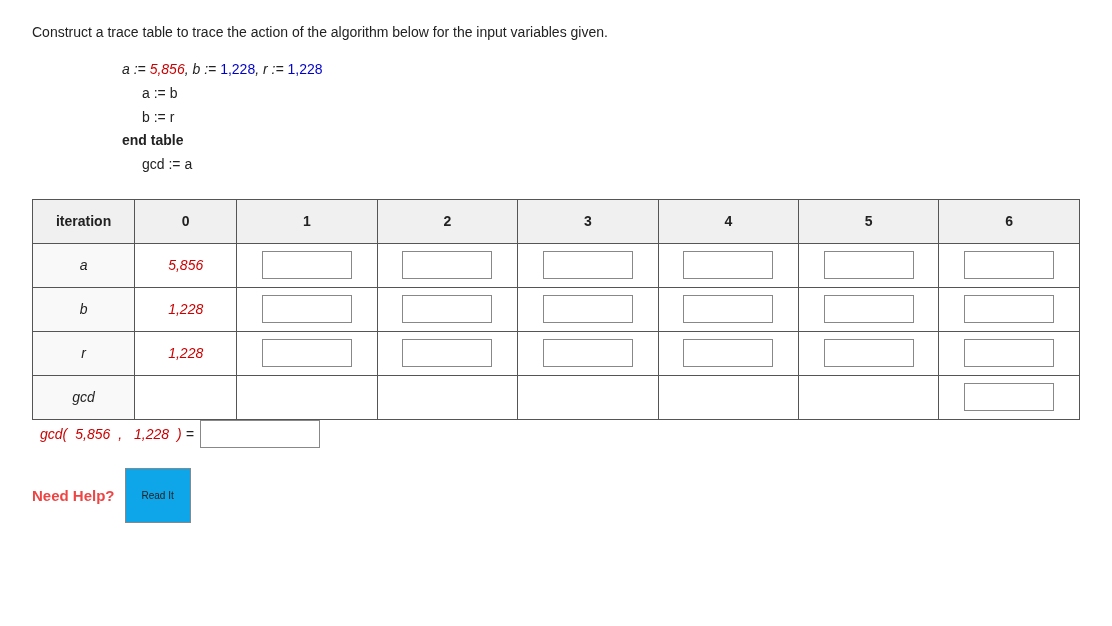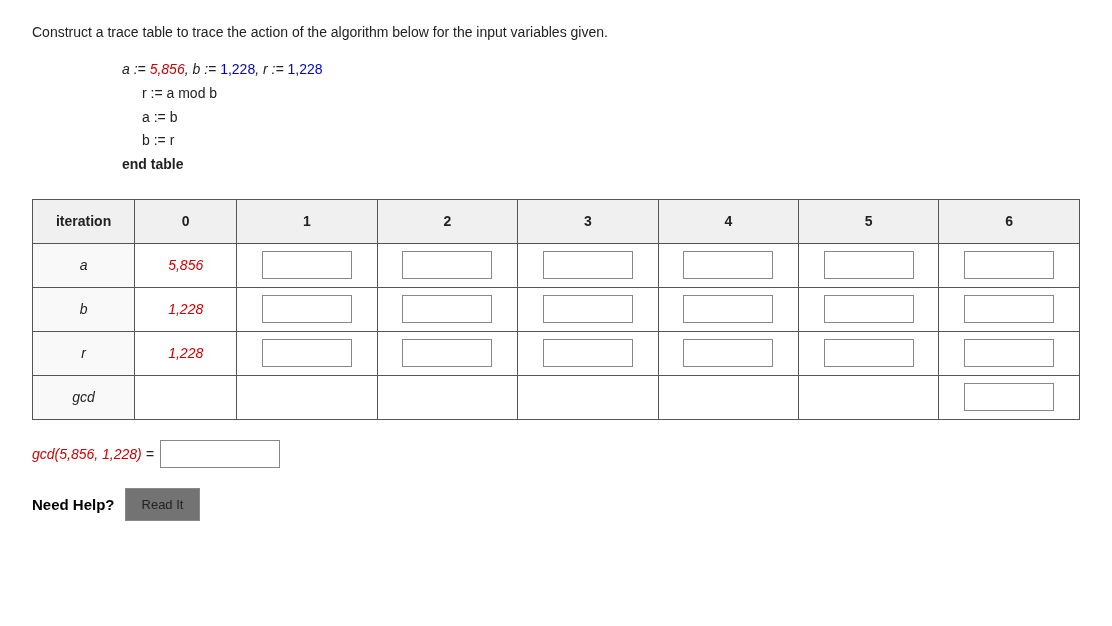--- a/index.html
+++ b/index.html
@@ -29,21 +29,21 @@
     }
     .algo-indent1 { margin-left: 20px; }
     .red { color: #cc0000; font-style: italic; }
     .blue { color: #0000cc; }
     .bold { font-weight: bold; }
 
     
     .trace-table {
       border-collapse: collapse;
       width: 100%;
-      margin-bottom: 20px;
+      margin-bottom: 0;
     }
     .trace-table th, .trace-table td {
       border: 1px solid #555;
       text-align: center;
       padding: 6px 4px;
       min-width: 60px;
     }
     .trace-table th {
       background: #f0f0f0;
       font-weight: bold;
@@ -83,69 +83,69 @@
     }
 
     .gcd-line {
       display: flex;
       align-items: center;
       gap: 6px;
       margin-bottom: 20px;
       font-size: 14px;
     }
     .gcd-line span { font-style: italic; }
-    .gcd-label-red { color: #cc0000; }
+    .gcd-label-red { color: #cc0000; margin-left: 8px; }
     .gcd-equals { color: #222; font-style: normal; }
     .gcd-line input[type="text"] {
       width: 120px;
       height: 28px;
       border: 1px solid #888;
       outline: none;
       font-size: 13px;
       text-align: center;
     }
 
     .help-section {
       display: flex;
       align-items: center;
       gap: 10px;
       margin-top: 4px;
     }
     .need-help-text {
-      color: #000000;
+      color: #ef4444;
       font-weight: bold;
       font-size: 15px;
     }
     .read-it-btn {
-      background: #737373;
+      background: #0ea5e9;
       border: 1px solid #888;
-      padding: 8px 16px;
-      font-size: 13px;
+      padding: 21px 16px;
+      font-size: 10px;
       cursor: pointer;
       color: #222;
     }
 
     
     .iter-col { width: 80px; }
     .col0 { width: 80px; }
     .col1-6 { width: 110px; }
   </style>
 </head>
 <body>
 
 <p class="instruction">Construct a trace table to trace the action of the algorithm below for the input variables given.</p>
 
 <div class="algorithm-block">
   <span class="algo-line">
     <span style="font-style:italic;"><span style="font-style:italic;">a</span> := </span><span class="red">5,856</span><span style="font-style:italic;">, </span><span style="font-style:italic;">b</span><span style="font-style:italic;"> := </span><span class="blue">1,228</span><span style="font-style:italic;">, </span><span style="font-style:italic;">r</span><span style="font-style:italic;"> := </span><span class="blue">1,228</span>
   </span>
-  <span class="algo-line algo-indent1">r := a mod b</span>
   <span class="algo-line algo-indent1">a := b</span>
   <span class="algo-line algo-indent1">b := r</span>
   <span class="algo-line bold">end table</span>
+  <span class="algo-line algo-indent1">gcd := a</span>
 </div>
 
 <table class="trace-table">
   <thead>
     <tr>
       <th class="iter-col">iteration</th>
       <th class="col0">0</th>
       <th class="col1-6">1</th>
       <th class="col1-6">2</th>
       <th class="col1-6">3</th>

